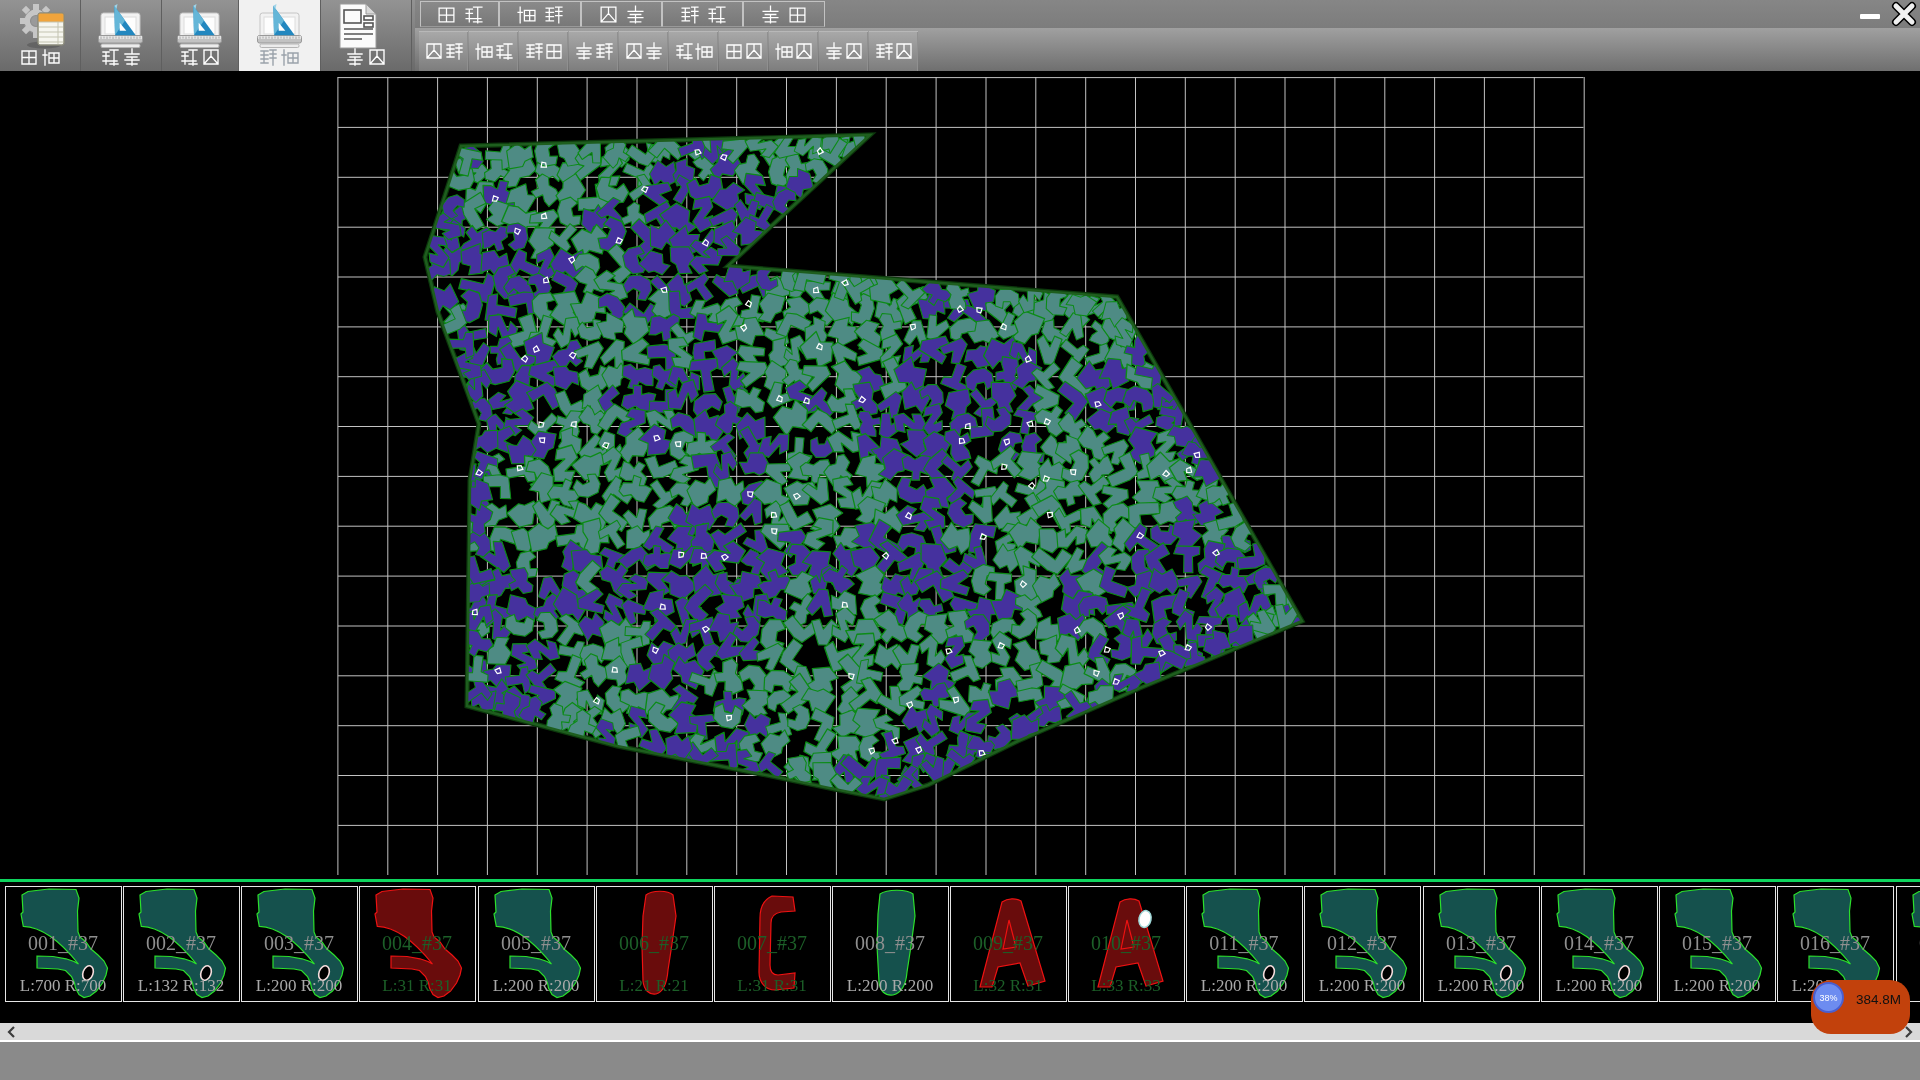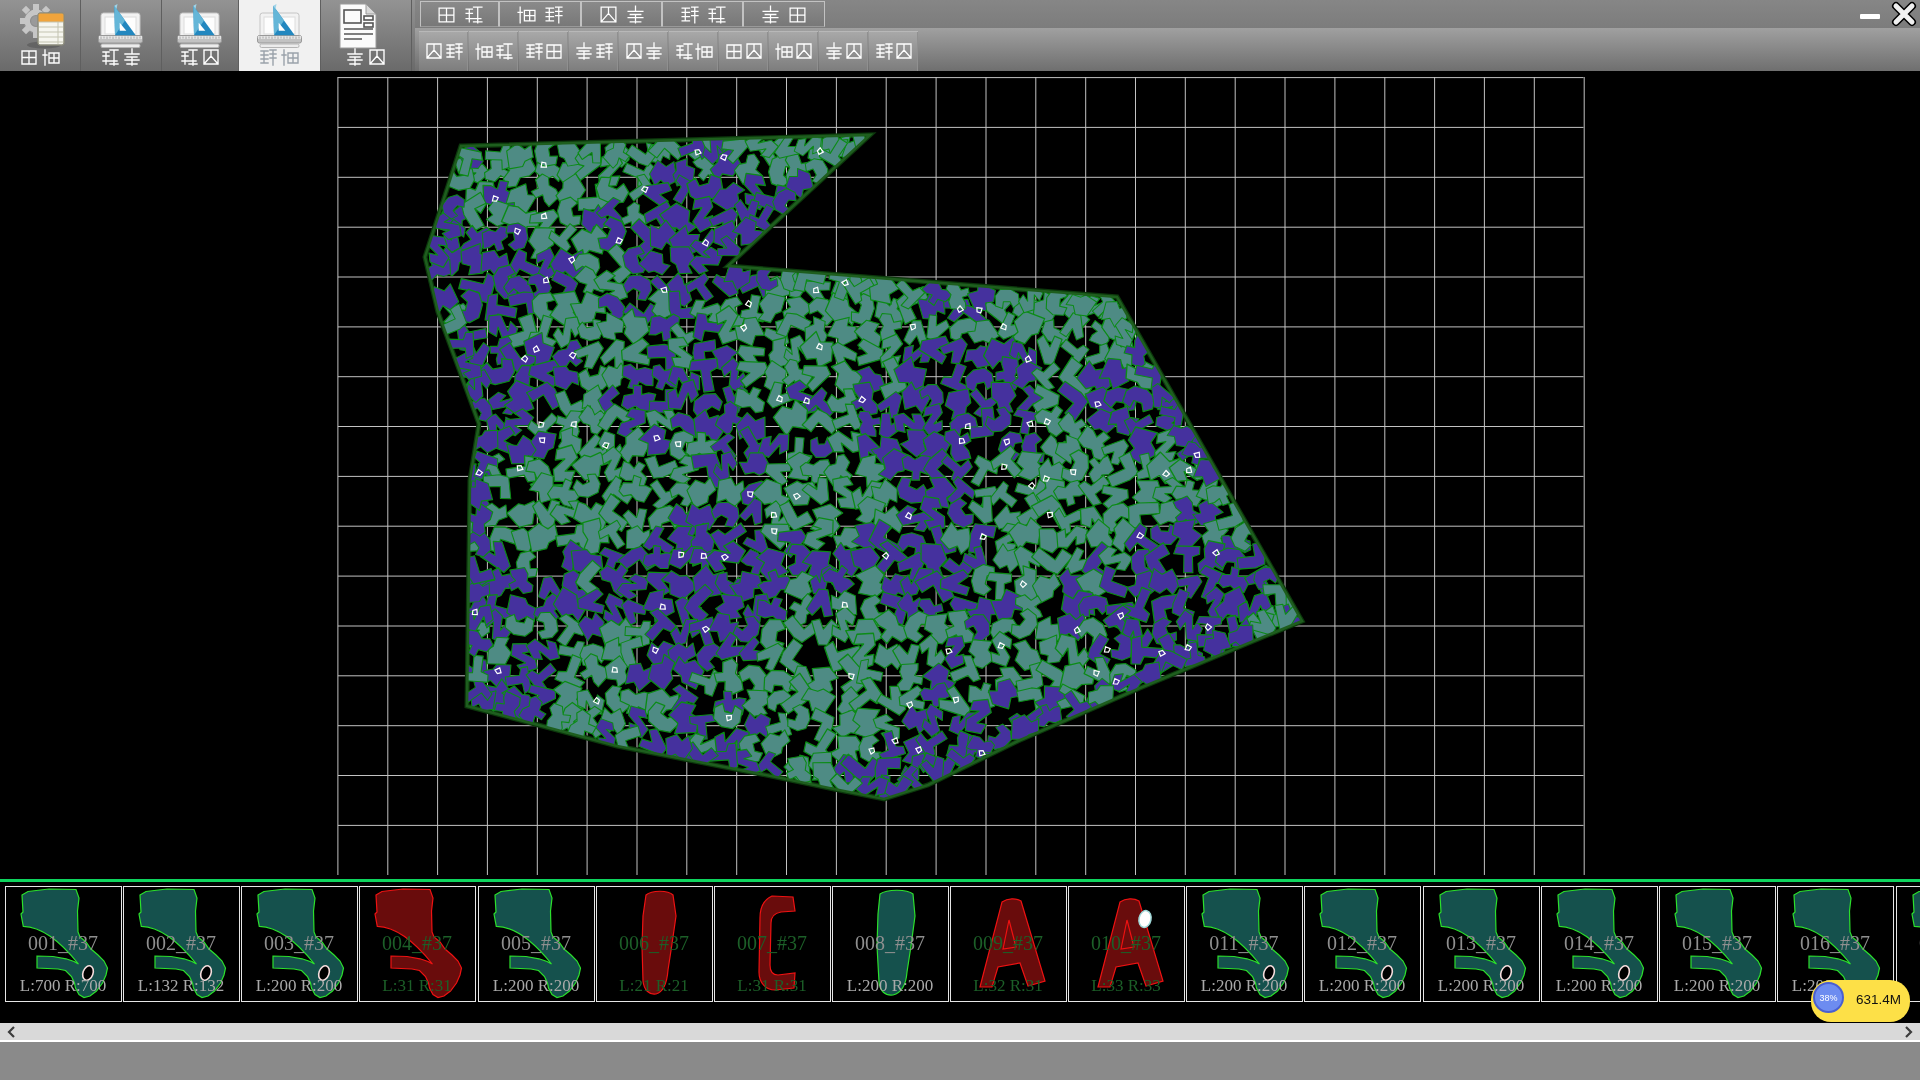--- a/index.html
+++ b/index.html
@@ -16,21 +16,21 @@
 #cv{position:absolute;left:0;top:72px}
 #gline{position:absolute;left:0;top:879px;width:1920px;height:3px;background:#0ed45e}
 #thumbs{position:absolute;left:0;top:886px}
 .cb{fill:#000;stroke:#e6e6e6;stroke-width:1}
 .pt{fill:#15514d;stroke:#2ce02c;stroke-width:1.2}
 .pr{fill:#690c0c;stroke:#ee1212;stroke-width:1.2}
 .n{font:20px "Liberation Serif",serif;text-anchor:middle}
 .lr{font:17px "Liberation Serif",serif;text-anchor:middle}
 #sbar{position:absolute;left:0;top:1023px;width:1920px;height:19px;background:#d9d9d9;border-bottom:2px solid #fff;box-sizing:border-box}
 #foot{position:absolute;left:0;top:1042px;width:1920px;height:38px;background:#8a8a8a}
-#pill{position:absolute;left:1811px;top:980px;width:99px;height:42px;border-radius:20px;background:#fde047}
+#pill{position:absolute;left:1811px;top:980px;width:99px;height:54px;border-radius:20px;background:#c2410c}
 #pc{position:absolute;left:2px;top:2px;width:31px;height:31px;border-radius:50%;background:#6d8cf0;border:2px solid #4a5fd0;color:#fff;font-size:9px;display:flex;align-items:center;justify-content:center}
 #pt{position:absolute;left:45px;top:12px;font-size:13.5px;color:#111}
 .t{fill:#4e8b84}
 .u{fill:#45319e}
 
 </style></head><body>
 <svg width="0" height="0" style="position:absolute">
     <defs>
 
 <path id="p0" d="M-10,-14 L7,-15 10,-7 8,1 14,7 12,14 2,15 -3,7 -11,10 -13,2 -5,-1 -9,-7 Z"></path>
@@ -1337,13 +1337,13 @@
     <svg style="position:absolute;left:7px;top:3px" width="8" height="12" viewBox="0 0 8 12">
       <path d="M7,1 L2,6 7,11" fill="none" stroke="#3c3c3c" stroke-width="2.2"></path>
     </svg>
     <svg style="position:absolute;left:1905px;top:3px" width="8" height="12" viewBox="0 0 8 12">
       <path d="M1,1 L6,6 1,11" fill="none" stroke="#3c3c3c" stroke-width="2.2"></path>
     </svg>
   </div>
 <div id="foot"></div>
 <div id="pill">
     <div id="pc">38%</div>
-    <div id="pt">631.4M</div>
+    <div id="pt">384.8M</div>
   </div>
 </body></html>

